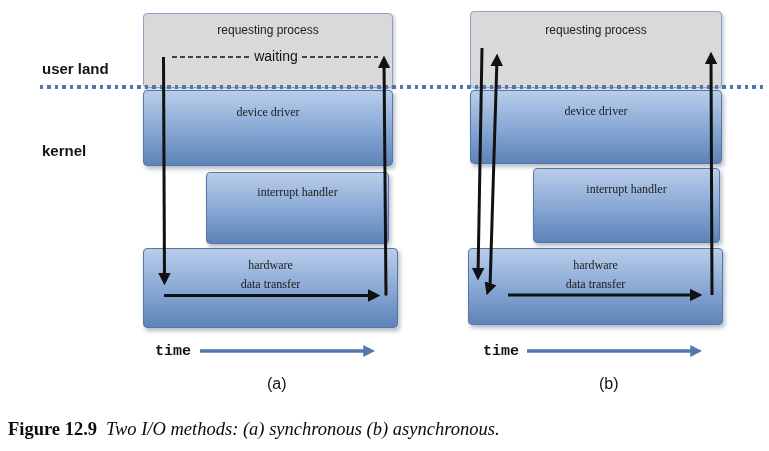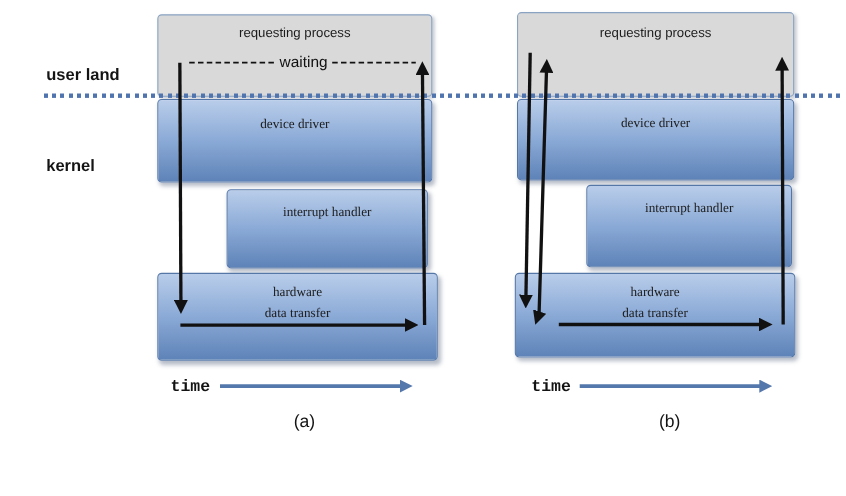--- a/index.html
+++ b/index.html
@@ -103,14 +103,17 @@
 
     <line x1="200" y1="351" x2="371" y2="351" stroke="#5578ac" stroke-width="3.5" marker-end="url(#mh-blue)"></line>
     <line x1="527" y1="351" x2="698" y2="351" stroke="#5578ac" stroke-width="3.5" marker-end="url(#mh-blue)"></line>
   </svg>
 
   <div class="time-label time-a">time</div>
   <div class="time-label time-b">time</div>
   <div class="panel-label pl-a">(a)</div>
   <div class="panel-label pl-b">(b)</div>
 
+  <div class="caption">
+    <span class="cap-label">Figure 12.9</span><span class="cap-text">Two I/O methods: (a) synchronous (b) asynchronous.</span>
+  </div>
 
 </div>
 
 </body></html>

